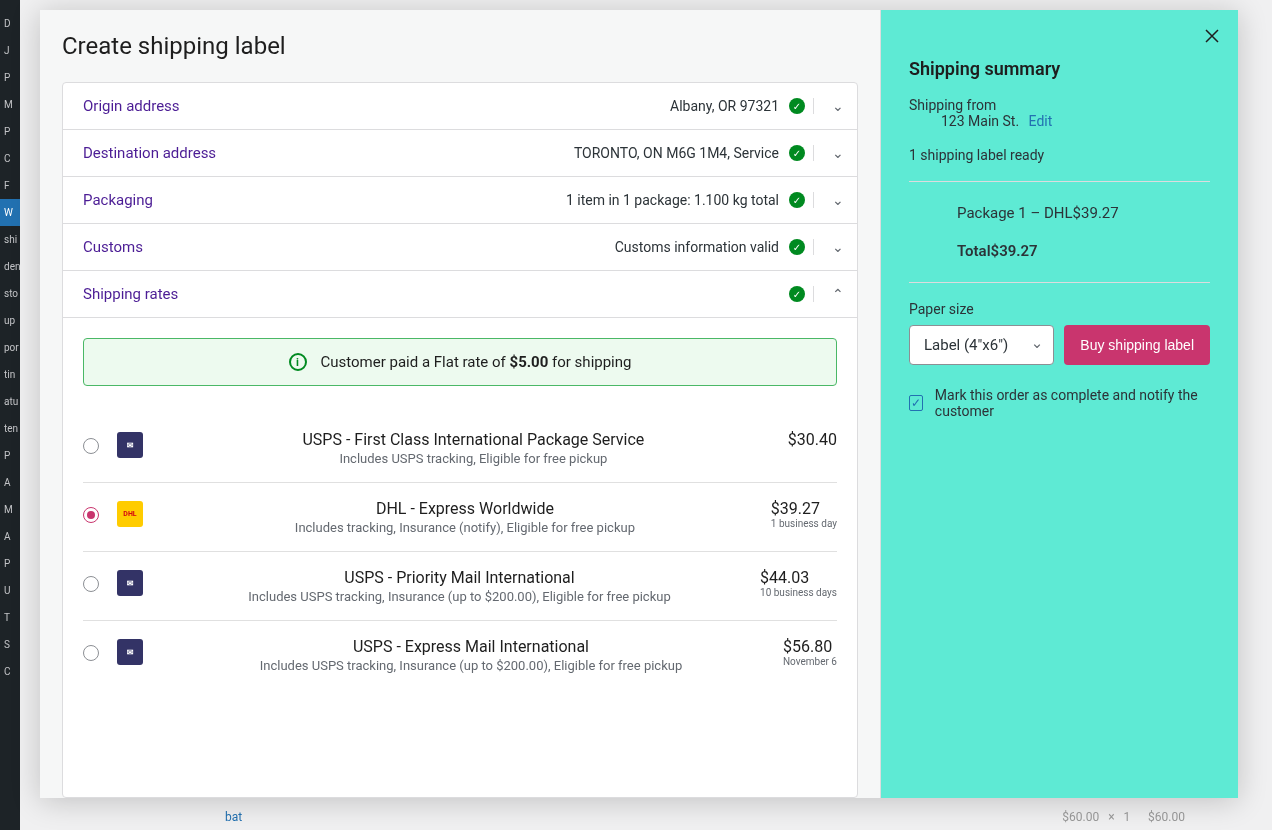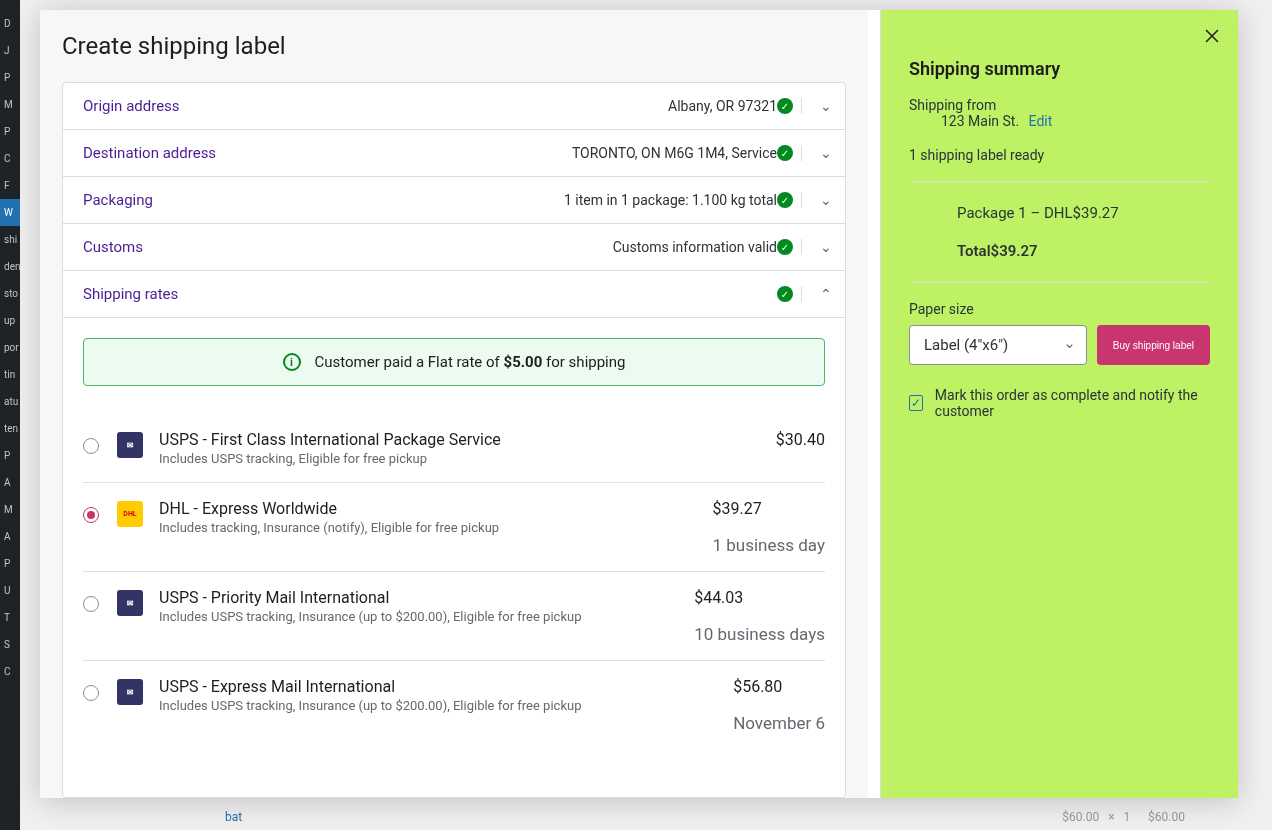--- a/index.html
+++ b/index.html
@@ -28,21 +28,20 @@
 .bg-sidebar .active { background: #2271b1; color:#fff; }
 .modal {
   position: absolute;
   left: 40px; top: 10px;
   width: 1198px;
   height: 788px;
   background: #fff;
   border-radius: 2px;
   box-shadow: 0 3px 30px rgba(0,0,0,.2);
   display: flex;
-  gap: 12px;
 }
 .left-pane {
   flex: 1;
   background: #f6f7f7;
   padding: 22px 0 0 0;
   display: flex;
   flex-direction: column;
   overflow: hidden;
 }
 .modal-title {
@@ -69,20 +68,21 @@
 .section-row:last-child { border-bottom: none; }
 .section-label {
   font-size: 15px;
   color: #4c1d95;
   flex: 0 0 auto;
 }
 .section-spacer { flex: 1; }
 .section-summary {
   font-size: 14px;
   color: #2c3338;
+  margin-right: 10px;
 }
 .check-icon {
   width: 16px; height: 16px;
   border-radius: 50%;
   background: #008a20;
   display: inline-flex;
   align-items: center;
   justify-content: center;
   color: #fff;
   font-size: 10px;
@@ -157,33 +157,33 @@
   display: flex;
   align-items: center;
   justify-content: center;
   font-size: 8px;
   font-weight: bold;
   color: #fff;
   margin-top: 2px;
 }
 .logo-usps { background: #333366; }
 .logo-dhl { background: #ffcc00; color: #d40511; font-size: 7px; }
-.rate-info { flex: 1; }
+.rate-info { flex: 1; text-align: center; }
 .rate-name { font-size: 16px; color: #1e1e1e; margin-bottom: 2px; }
 .rate-desc { font-size: 13px; color: #646970; }
 .rate-right { text-align: left; }
 .rate-price { font-size: 16px; color: #1e1e1e; }
-.rate-time { font-size: 17px; color: #646970; margin-top: 17px; }
+.rate-time { font-size: 10px; color: #646970; margin-top: 0; }
 
 .right-pane {
   width: 358px;
   border-left: 1px solid #dcdcde;
   padding: 22px 28px;
   position: relative;
-  background: #bef264;
+  background: #5eead4;
 }
 .close-btn {
   position: absolute;
   top: 14px; right: 14px;
   width: 24px; height: 24px;
   cursor: pointer;
   display: flex;
   align-items: center;
   justify-content: center;
   color: #1e1e1e;
@@ -220,21 +220,21 @@
   right: 10px;
   top: 8px;
   color: #646970;
 }
 .buy-btn {
   background: #c9356e;
   color: #fff;
   border: none;
   border-radius: 4px;
   padding: 6px 16px;
-  font-size: 10px;
+  font-size: 14px;
   cursor: pointer;
 }
 .mark-row { display: flex; align-items: center; margin-top: 22px; font-size: 14px; }
 .chk {
   width: 16px; height: 16px;
   border: 1px solid #2271b1;
   border-radius: 2px;
   margin-right: 12px;
   cursor: pointer;
   display: flex;

